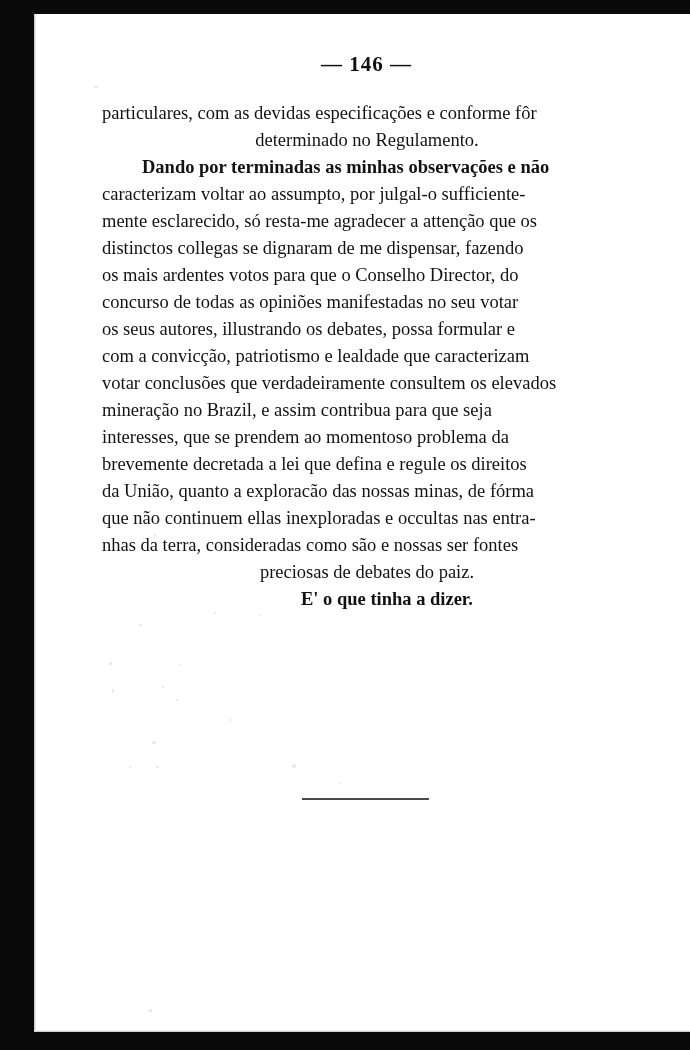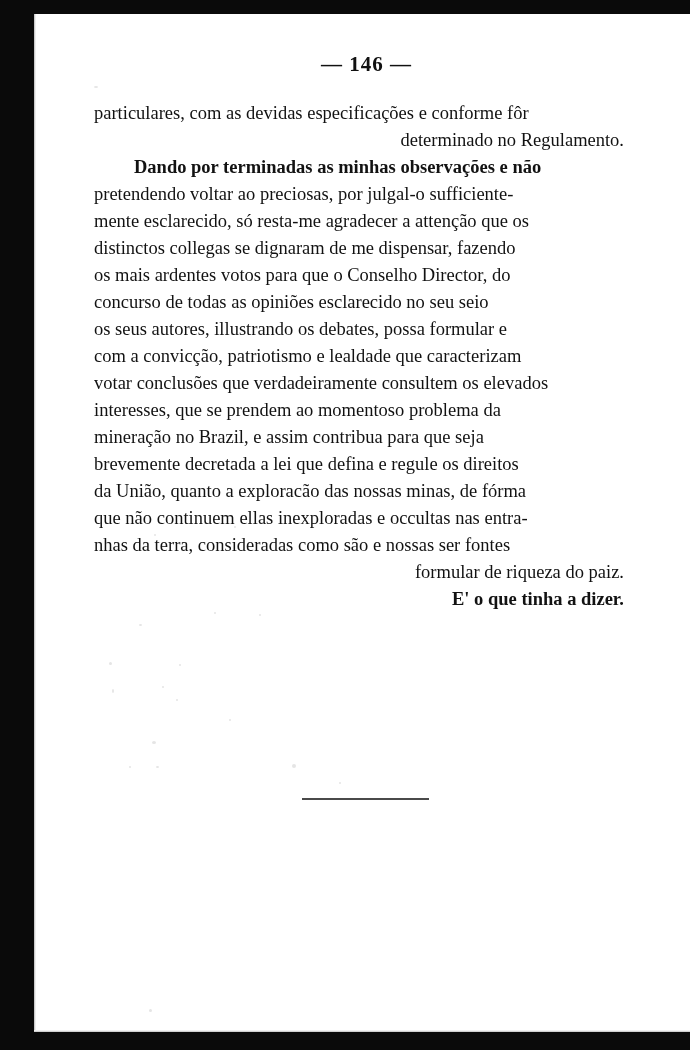--- a/index.html
+++ b/index.html
@@ -54,21 +54,21 @@
     font-family: "Liberation Serif", serif;
     font-size: 21px;
     font-weight: bold;
     letter-spacing: 1px;
     color: #111111;
   }
 
   
   #body-text {
     position: absolute;
-    left: 60px;          
+    left: 68px;          
     top: 86px;
     width: 530px;        
     font-family: "Liberation Serif", serif;
     font-size: 18.5px;
     color: #121212;
   }
 
   .text-line {
     height: 27px;
     line-height: 27px;
@@ -89,21 +89,21 @@
     height: 0;
   }
 
   .indent {
     padding-left: 40px;
     font-weight: bold;
   }
 
   
   .ragged > span.just {
-    text-align: right;
+    text-align: center;
   }
   .ragged > span.just::after {
     content: none;
   }
 
   
   #section-rule {
     position: absolute;
     left: 268px;   
     top: 784px;    
@@ -131,49 +131,49 @@
     <div id="page-number">— 146 —</div>
 
     <div id="body-text">
 
       <div class="text-line"><span class="just">particulares, com as devidas especificações e conforme fôr</span></div>
 
       <div class="text-line ragged"><span class="just">determinado no Regulamento.</span></div>
 
       <div class="text-line indent"><span class="just">Dando por terminadas as minhas observações e não</span></div>
 
-      <div class="text-line"><span class="just">pretendendo voltar ao preciosas, por julgal-o sufficiente-</span></div>
+      <div class="text-line"><span class="just">caracterizam voltar ao assumpto, por julgal-o sufficiente-</span></div>
 
       <div class="text-line"><span class="just">mente esclarecido, só resta-me agradecer a attenção que os</span></div>
 
       <div class="text-line"><span class="just">distinctos collegas se dignaram de me dispensar, fazendo</span></div>
 
       <div class="text-line"><span class="just">os mais ardentes votos para que o Conselho Director, do</span></div>
 
-      <div class="text-line"><span class="just">concurso de todas as opiniões esclarecido no seu seio</span></div>
+      <div class="text-line"><span class="just">concurso de todas as opiniões manifestadas no seu votar</span></div>
 
       <div class="text-line"><span class="just">os seus autores, illustrando os debates, possa formular e</span></div>
 
       <div class="text-line"><span class="just">com a convicção, patriotismo e lealdade que caracterizam</span></div>
 
       <div class="text-line"><span class="just">votar conclusões que verdadeiramente consultem os elevados</span></div>
 
+      <div class="text-line"><span class="just">mineração no Brazil, e assim contribua para que seja</span></div>
+
       <div class="text-line"><span class="just">interesses, que se prendem ao momentoso problema da</span></div>
-
-      <div class="text-line"><span class="just">mineração no Brazil, e assim contribua para que seja</span></div>
 
       <div class="text-line"><span class="just">brevemente decretada a lei que defina e regule os direitos</span></div>
 
       <div class="text-line"><span class="just">da União, quanto a exploracão das nossas minas, de fórma</span></div>
 
       <div class="text-line"><span class="just">que não continuem ellas inexploradas e occultas nas entra-</span></div>
 
       <div class="text-line"><span class="just">nhas da terra, consideradas como são e nossas ser fontes</span></div>
 
-      <div class="text-line ragged"><span class="just">formular de riqueza do paiz.</span></div>
+      <div class="text-line ragged"><span class="just">preciosas de debates do paiz.</span></div>
 
       <div class="text-line ragged indent"><span class="just">E' o que tinha a dizer.</span></div>
 
     </div>
 
     <div id="section-rule"></div>
 
     <span class="speck" style="left:105px; top:610px; width:3px; height:2px;"></span>
     <span class="speck" style="left:180px; top:598px; width:2px; height:2px;"></span>
     <span class="speck" style="left:225px; top:600px; width:2px; height:2px;"></span>

